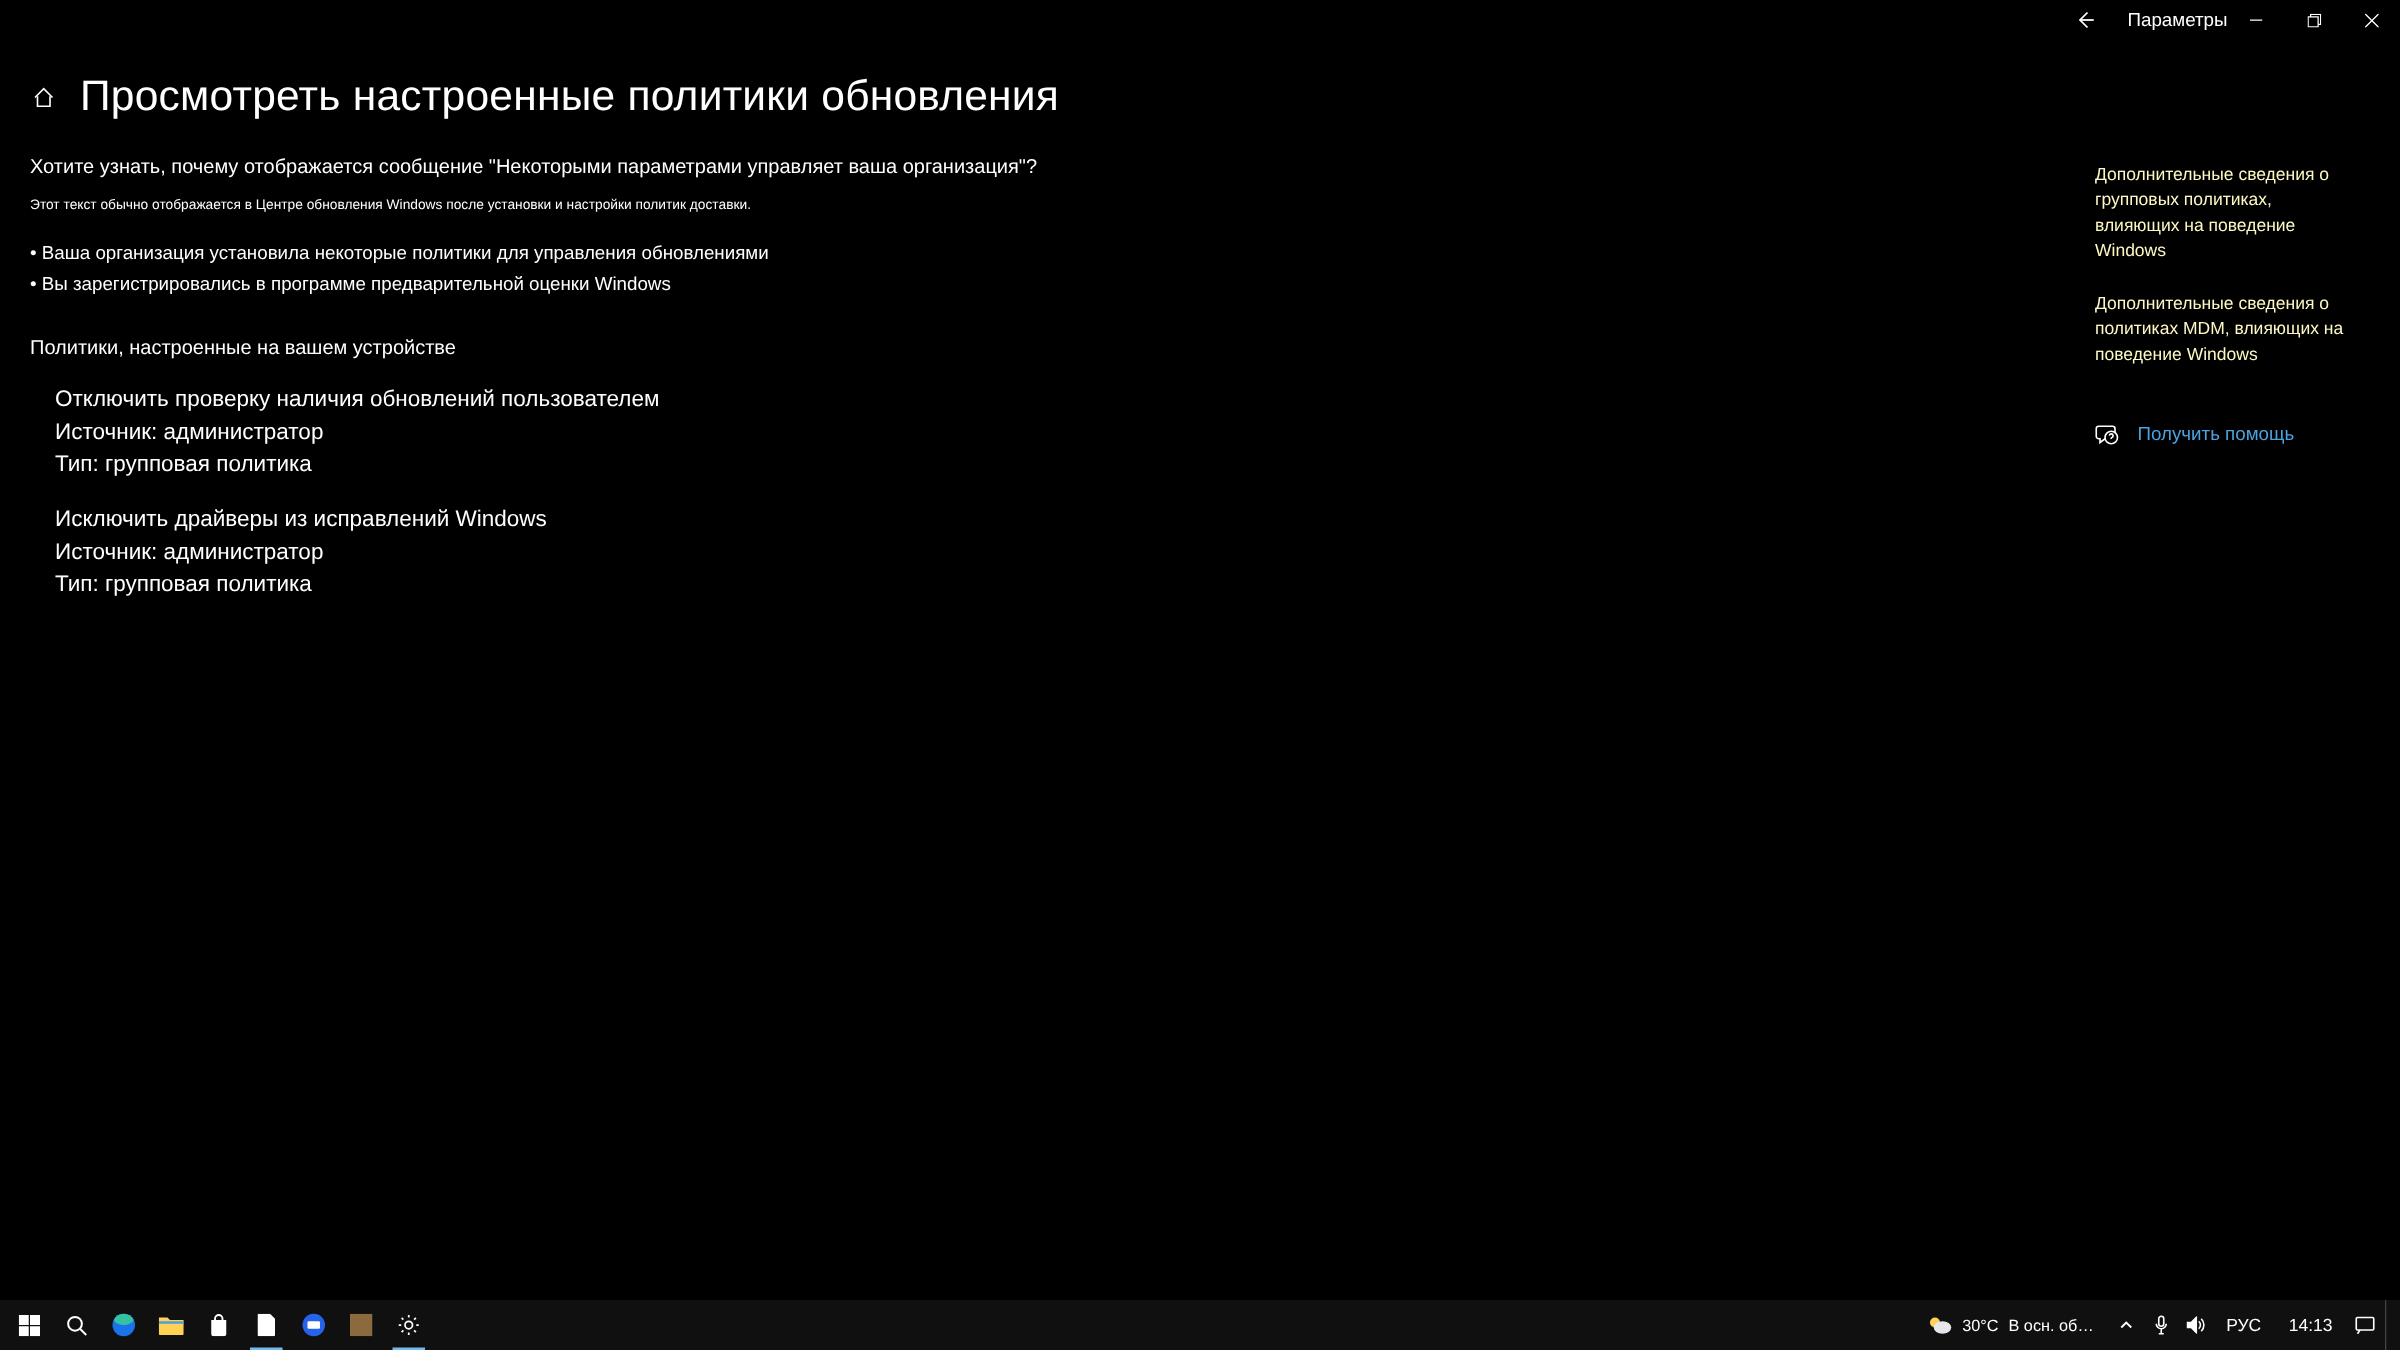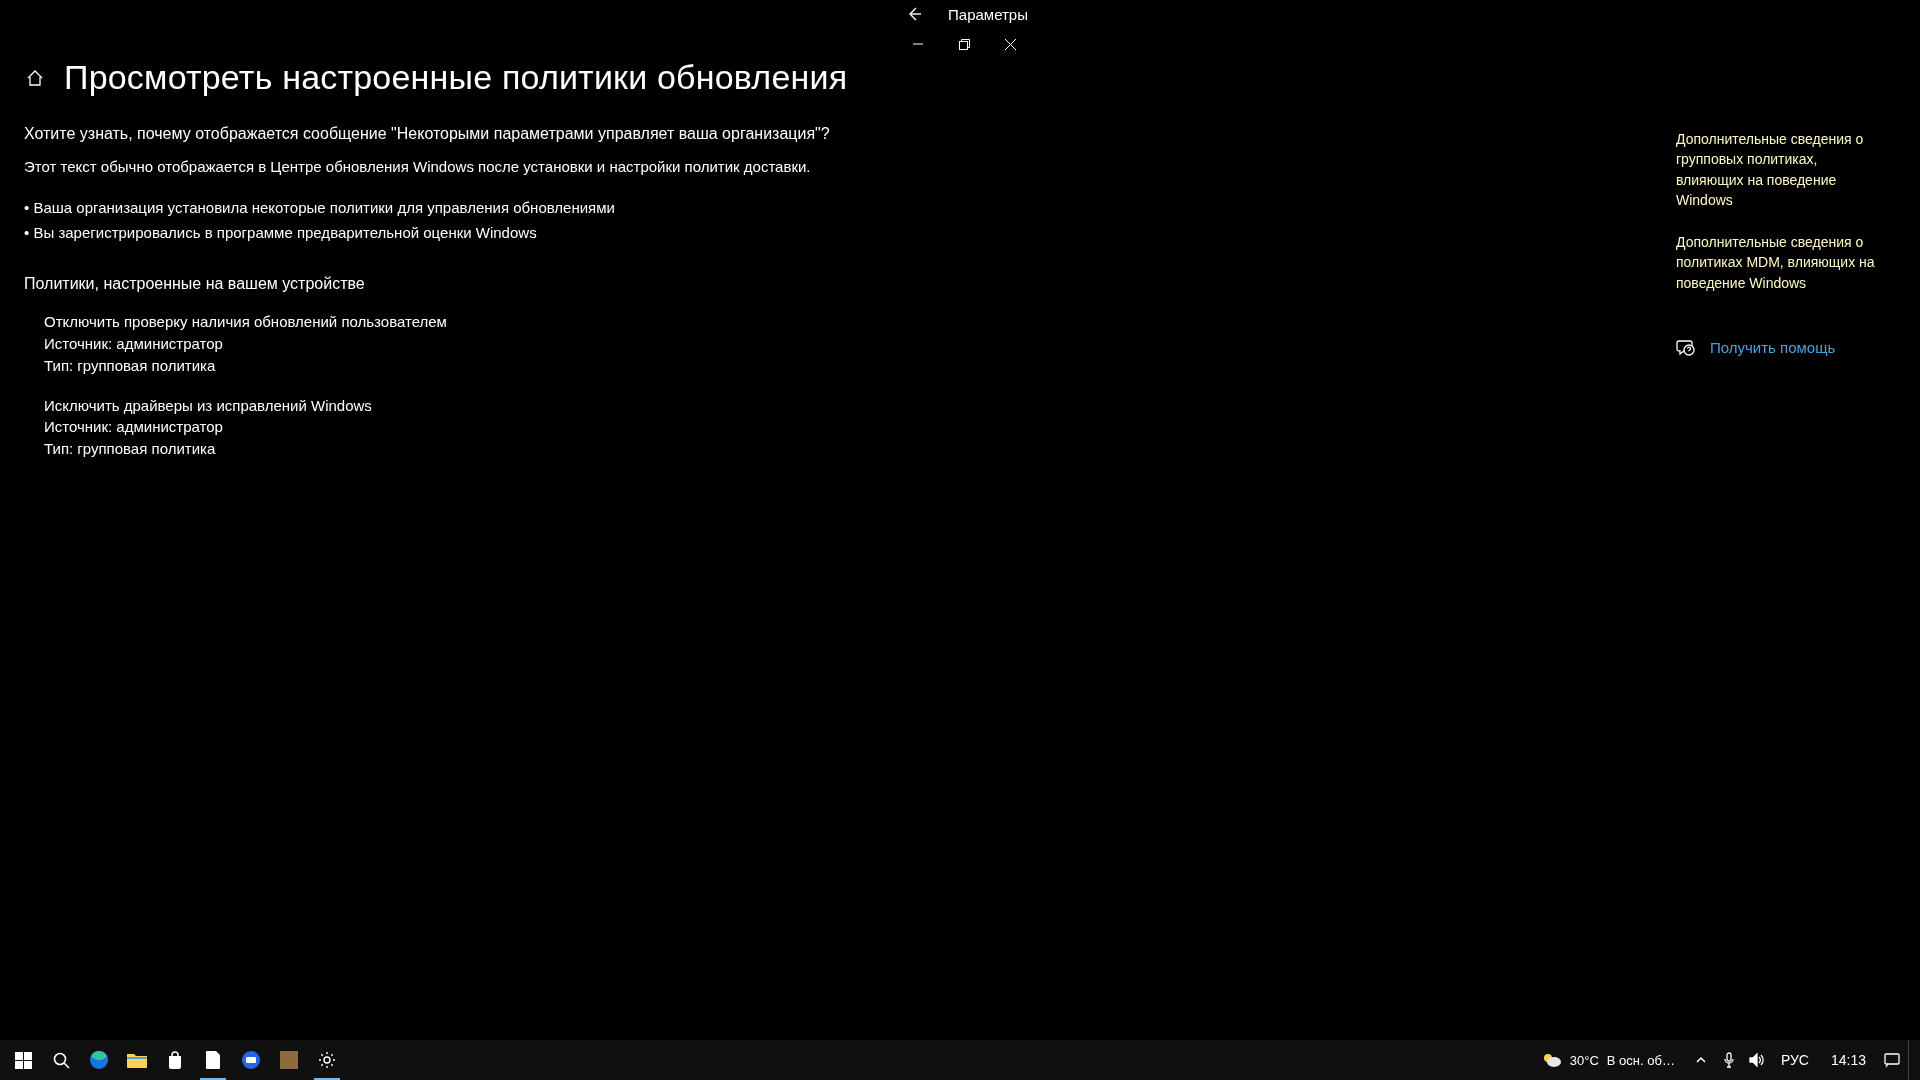--- a/index.html
+++ b/index.html
@@ -1,45 +1,45 @@
 <!DOCTYPE html>
 <html><head>
 <meta charset="utf-8">
 <style>
   * { margin: 0; padding: 0; box-sizing: border-box; font-family: "Segoe UI", Tahoma, sans-serif; }
   html, body { width: 1920px; height: 1080px; background: #000; color: #fff; overflow: hidden; }
 
   
   .titlebar {
-    height: 32px; display: flex; align-items: center; justify-content: space-between;
-    padding-left: 8px; user-select: none; flex-direction: column;
+    height: 32px; display: flex; align-items: center; justify-content: flex-end;
+    padding-left: 8px; user-select: none;
   }
   .titlebar-left { display: flex; align-items: center; gap: 20px; }
   .back-btn { width: 28px; height: 28px; display:flex; align-items:center; justify-content:center; cursor:pointer;}
   .app-title { font-size: 15px; color:#fff; }
   .win-controls { display:flex; }
   .win-btn { width: 46px; height: 32px; display:flex; align-items:center; justify-content:center; cursor:pointer;}
 
   
   .page-header { display:flex; align-items:center; gap:18px; padding: 26px 0 0 24px; }
   .home-btn { width: 22px; height:22px; display:flex; align-items:center; justify-content:center; cursor:pointer;}
   .page-title { font-size: 34px; font-weight: 400; letter-spacing: .2px;}
 
   
   .body-area { display:flex; padding: 28px 24px 0 24px; gap: 40px;}
   .main-col { flex: 0 0 1200px; }
   .side-col { flex: 0 0 220px; margin-left: auto; padding-top: 4px; padding-right: 16px;}
 
   .subheading { font-size: 16px; font-weight: 400; margin-bottom: 14px; }
-  .para { font-size: 15px; margin-bottom: 22px; line-height: 1.35;}
+  .para { font-size: 11px; margin-bottom: 22px; line-height: 1.35;}
   .examples-label { font-size: 15px; margin-bottom: 10px;}
   .bullet { font-size: 15px; margin-bottom: 8px; padding-left: 0;}
   .bullet::before { content:"• "; }
   .section2 { margin-top: 34px; }
-  .policy-block { margin: 18px 0 0 20px; font-size: 15px; line-height: 1.45; }
+  .policy-block { margin: 18px 0 0 20px; font-size: 18px; line-height: 1.45; }
 
   .side-link { color:#fef9c3; font-size: 14px; line-height:1.45; display:block; margin-bottom: 22px; cursor:pointer; text-decoration:none;}
   .help-row { display:flex; align-items:center; gap:14px; margin-top: 44px;}
   .help-icon { width:20px; height:20px; color:#fff;}
   .help-link { color:#4aa3df; font-size:15px; cursor:pointer;}
 
   
   .taskbar {
     position: absolute; left:0; right:0; bottom:0; height: 40px;
     background:#101010; display:flex; align-items:center;

